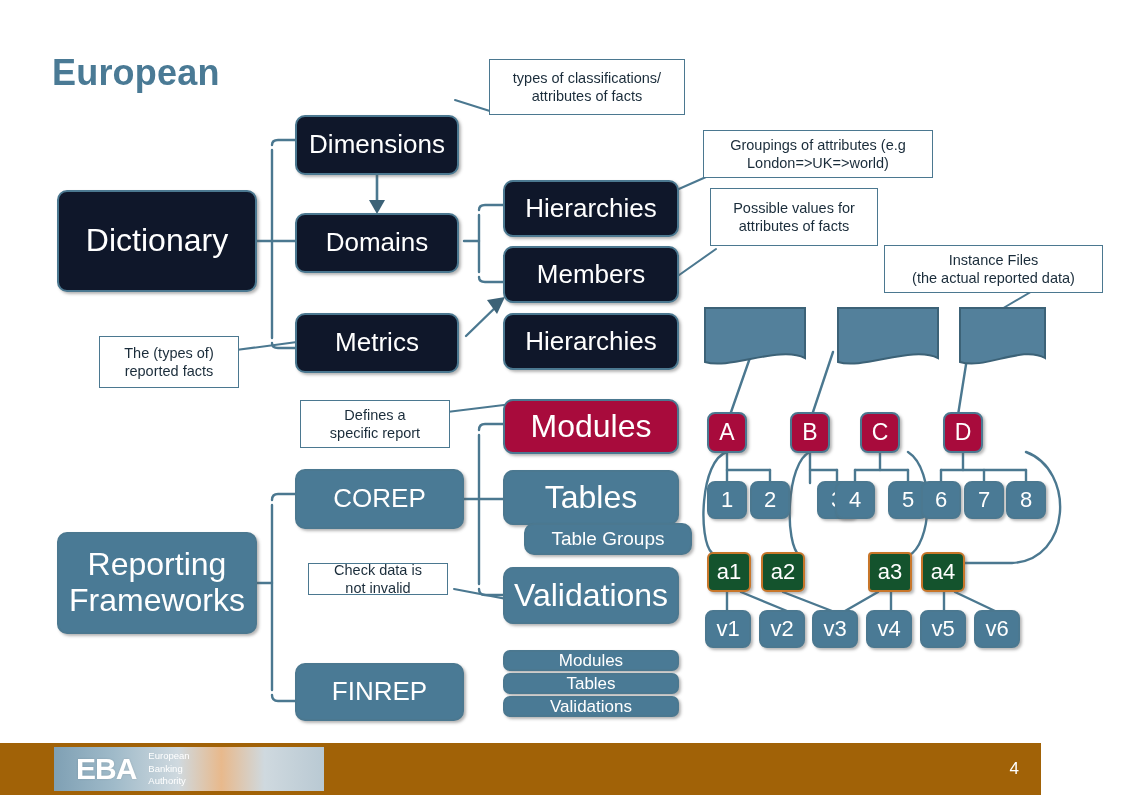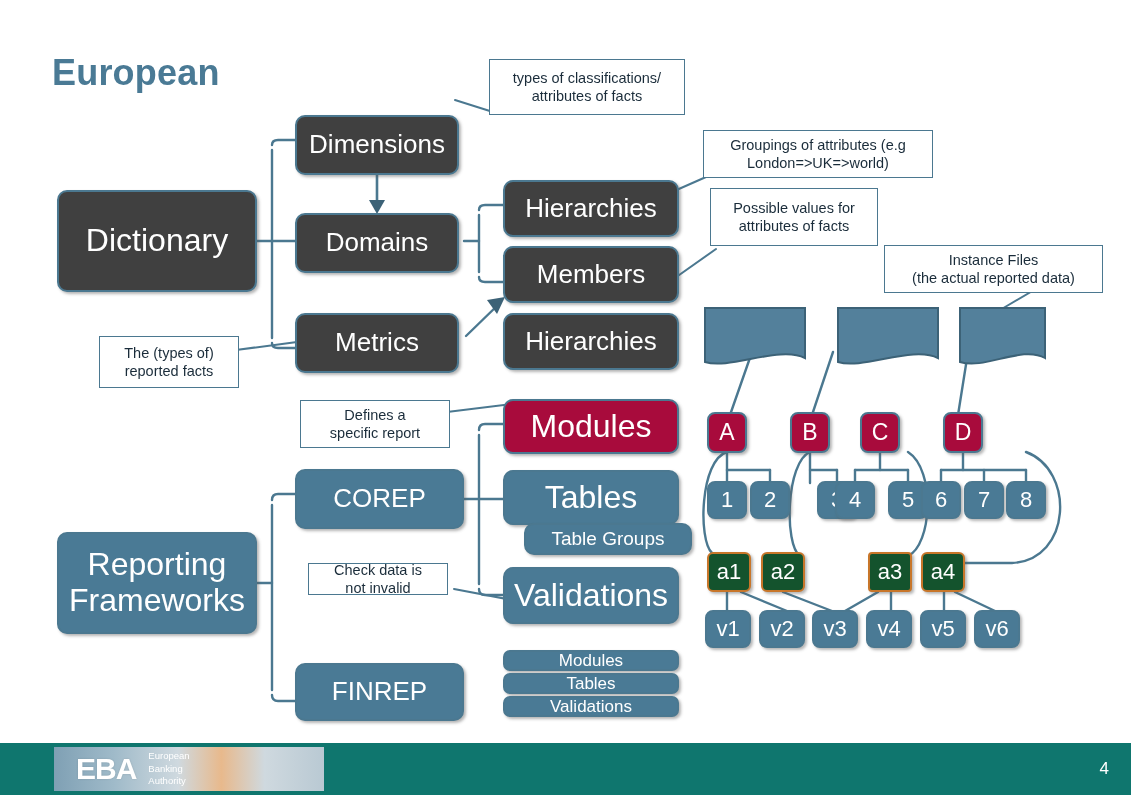--- a/index.html
+++ b/index.html
@@ -21,21 +21,21 @@
     box-sizing:border-box;
     display:flex;align-items:center;justify-content:center;
     text-align:center;
     color:#ffffff;
     border:2px solid #4B7890;
     border-radius:10px;
     line-height:1.12;
     white-space:pre-line;
     box-shadow:2px 2px 3px rgba(90,90,90,.45);
   }
-  .dark{background:#404040;}
+  .dark{background:#0f172a;}
   .steel{background:#4A7A95;}
   .crimson{background:#A80B3C;}
   .orange{background:#14532d;border-color:#C8762A;}
 
   
   .callout{
     position:absolute;box-sizing:border-box;
     background:#ffffff;
     border:1.6px solid #4B7890;
     color:#1a2c3a;
@@ -48,22 +48,22 @@
 
   
   #title{
     position:absolute;left:52px;top:52px;
     font-size:36px;font-weight:bold;color:#4A7A95;
     letter-spacing:.2px;
   }
 
   
   #footer{
-    position:absolute;left:0;bottom:0;width:1131px;height:52px;
-    background:#0f766e;border-top:3px solid #ffffff;
+    position:absolute;left:0;bottom:0;width:1041px;height:52px;
+    background:#a16207;border-top:3px solid #ffffff;
   }
   #logo{
     position:absolute;left:54px;top:4px;width:270px;height:44px;
     background:linear-gradient(90deg,#7fa0b4 0%,#9fbac9 22%,#cfd9df 46%,#e8b98c 62%,#cfd9df 78%,#b9c9d3 100%);
     display:flex;align-items:center;
   }
   #logo-eba{
     font-size:30px;font-weight:bold;color:#ffffff;margin-left:22px;letter-spacing:-1px;
     text-shadow:0 0 2px rgba(0,0,0,.15);
   }

